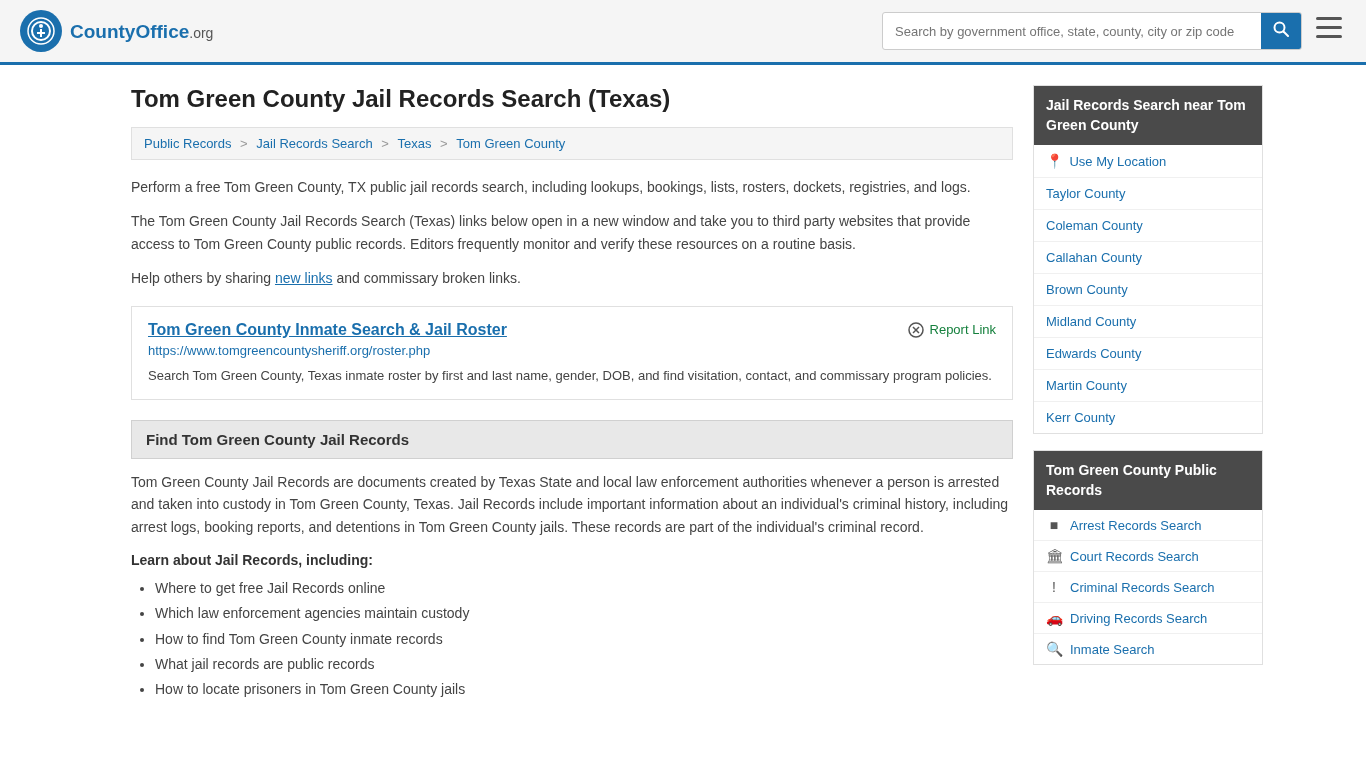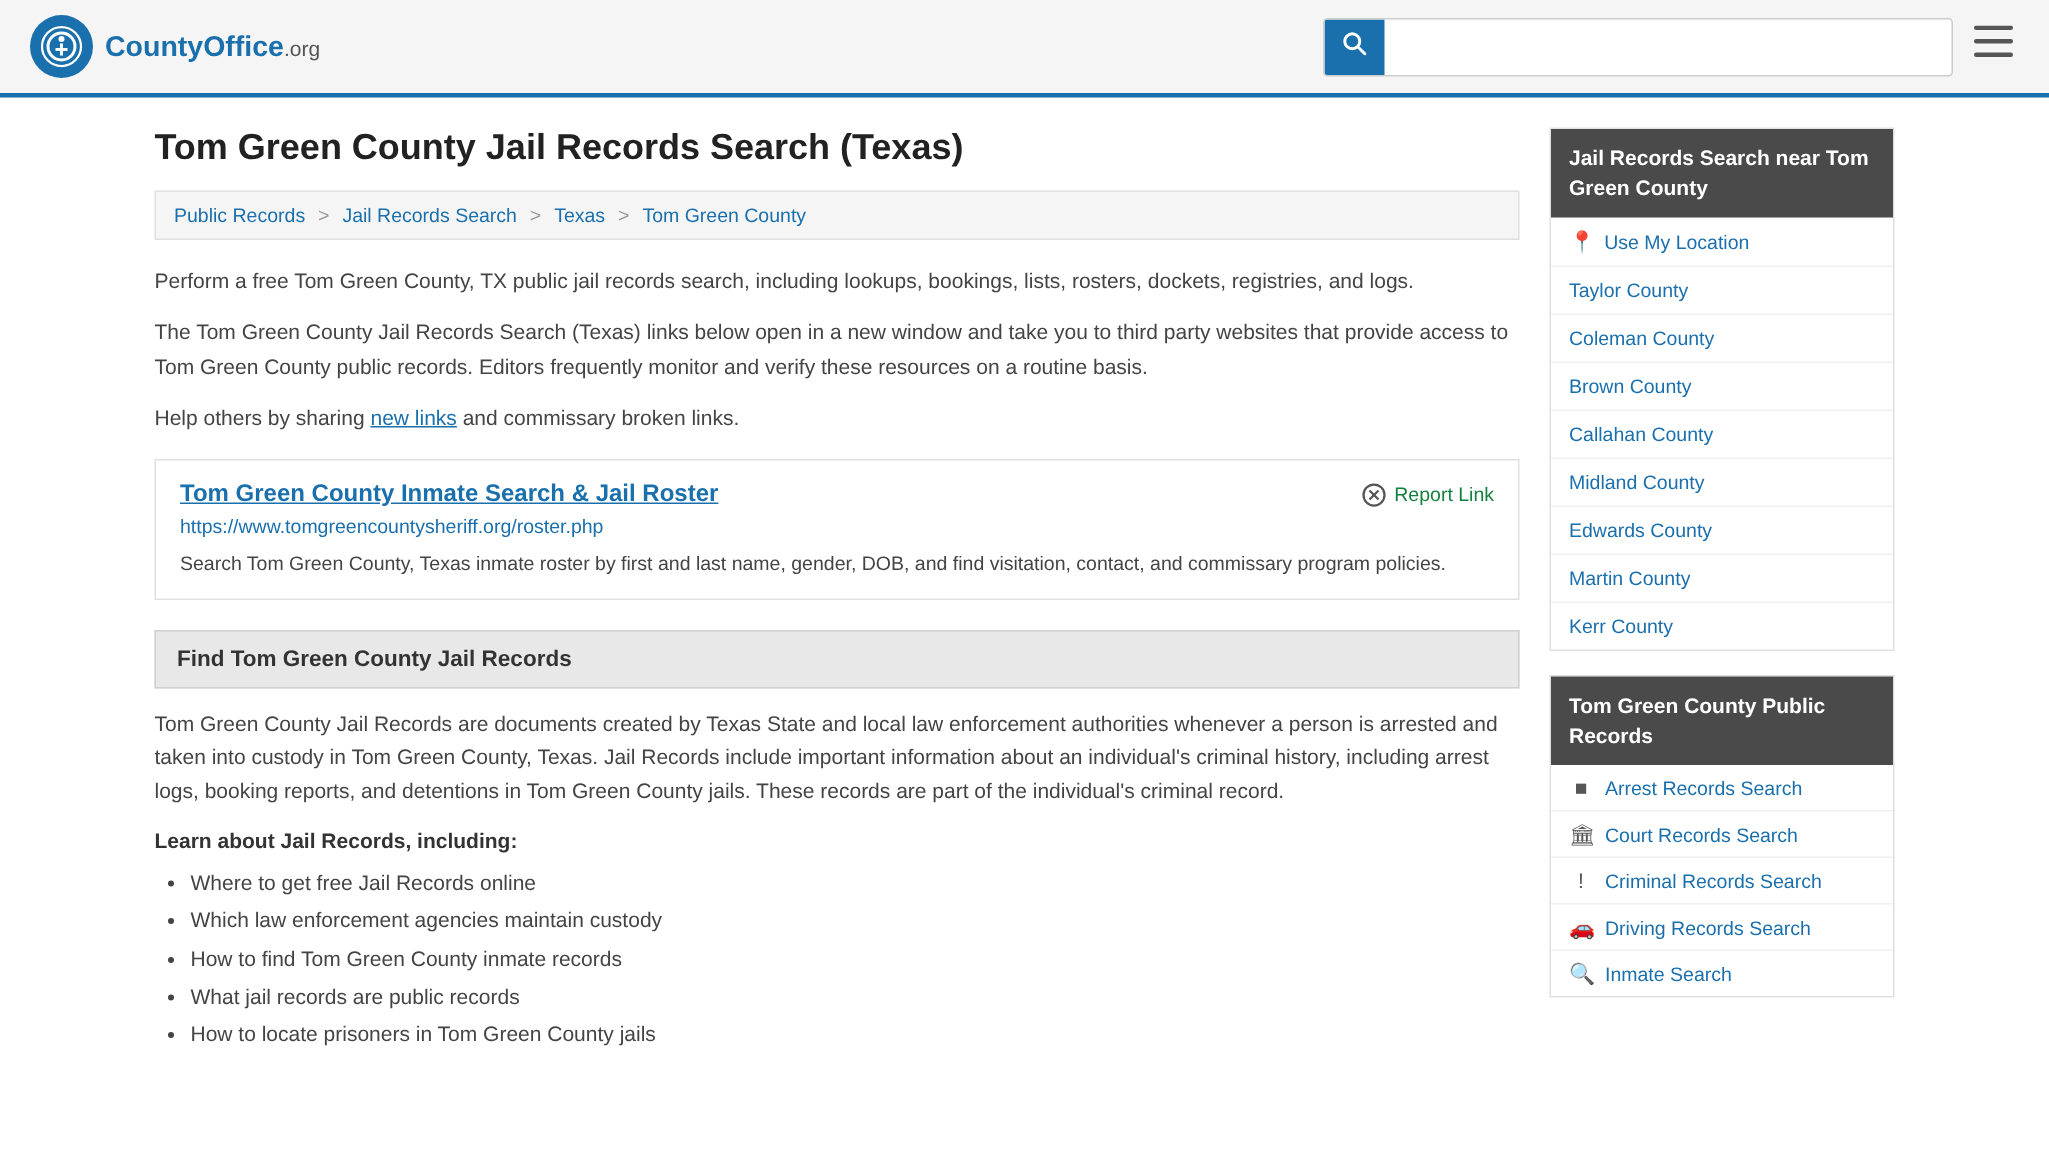--- a/index.html
+++ b/index.html
@@ -83,20 +83,21 @@
     .main-container {
       max-width: 1200px;
       margin: 0 auto;
       padding: 20px 20px;
       display: flex;
       gap: 20px;
     }
     .content-area {
       flex: 1;
       min-width: 0;
+      margin-left: 28px;
     }
     .sidebar {
       width: 230px;
       flex-shrink: 0;
     }
 
     
     .page-title {
       font-size: 24px;
       font-weight: bold;
@@ -266,20 +267,21 @@
         <line x1="14" y1="12" x2="14" y2="20" stroke="white" stroke-width="2"></line>
         <line x1="10" y1="16" x2="18" y2="16" stroke="white" stroke-width="2"></line>
       </svg>
     </div>
     <div class="logo-text">
       <span style="color:#1a6fad;font-weight:bold;font-size:19px;">CountyOffice</span><span style="color:#555;font-size:14px;">.org</span>
     </div>
   </div>
   <div class="header-right">
     <div class="search-bar">
+      <input type="text" placeholder="Search by government office, state, county, city or zip code" style="">
       <button class="search-btn">
         <svg width="16" height="16" viewBox="0 0 16 16" fill="white">
           <circle cx="6.5" cy="6.5" r="5" stroke="white" stroke-width="2" fill="none"></circle>
           <line x1="10.5" y1="10.5" x2="15" y2="15" stroke="white" stroke-width="2" stroke-linecap="round"></line>
         </svg>
       </button>
     </div>
     <button class="menu-btn">
       <svg width="26" height="22" viewBox="0 0 26 22" fill="#555">
         <rect y="0" width="26" height="3" rx="1.5"></rect>
@@ -345,22 +347,22 @@
 
     <div class="sidebar-section">
       <div class="sidebar-section-header">Jail Records Search near Tom Green County</div>
       <div class="sidebar-item use-location">
         <span class="location-dot">📍</span>
         <a href="#">Use My Location</a>
       </div>
       <div id="nearby-counties">
           <div class="sidebar-item"><a href="#">Taylor County</a></div>
           <div class="sidebar-item"><a href="#">Coleman County</a></div>
+          <div class="sidebar-item"><a href="#">Callahan County</a></div>
           <div class="sidebar-item"><a href="#">Brown County</a></div>
-          <div class="sidebar-item"><a href="#">Callahan County</a></div>
           <div class="sidebar-item"><a href="#">Midland County</a></div>
           <div class="sidebar-item"><a href="#">Edwards County</a></div>
           <div class="sidebar-item"><a href="#">Martin County</a></div>
           <div class="sidebar-item"><a href="#">Kerr County</a></div>
         </div>
     </div>
 
     <div class="sidebar-section">
       <div class="sidebar-section-header">Tom Green County Public Records</div>
       <div id="public-records-list">

